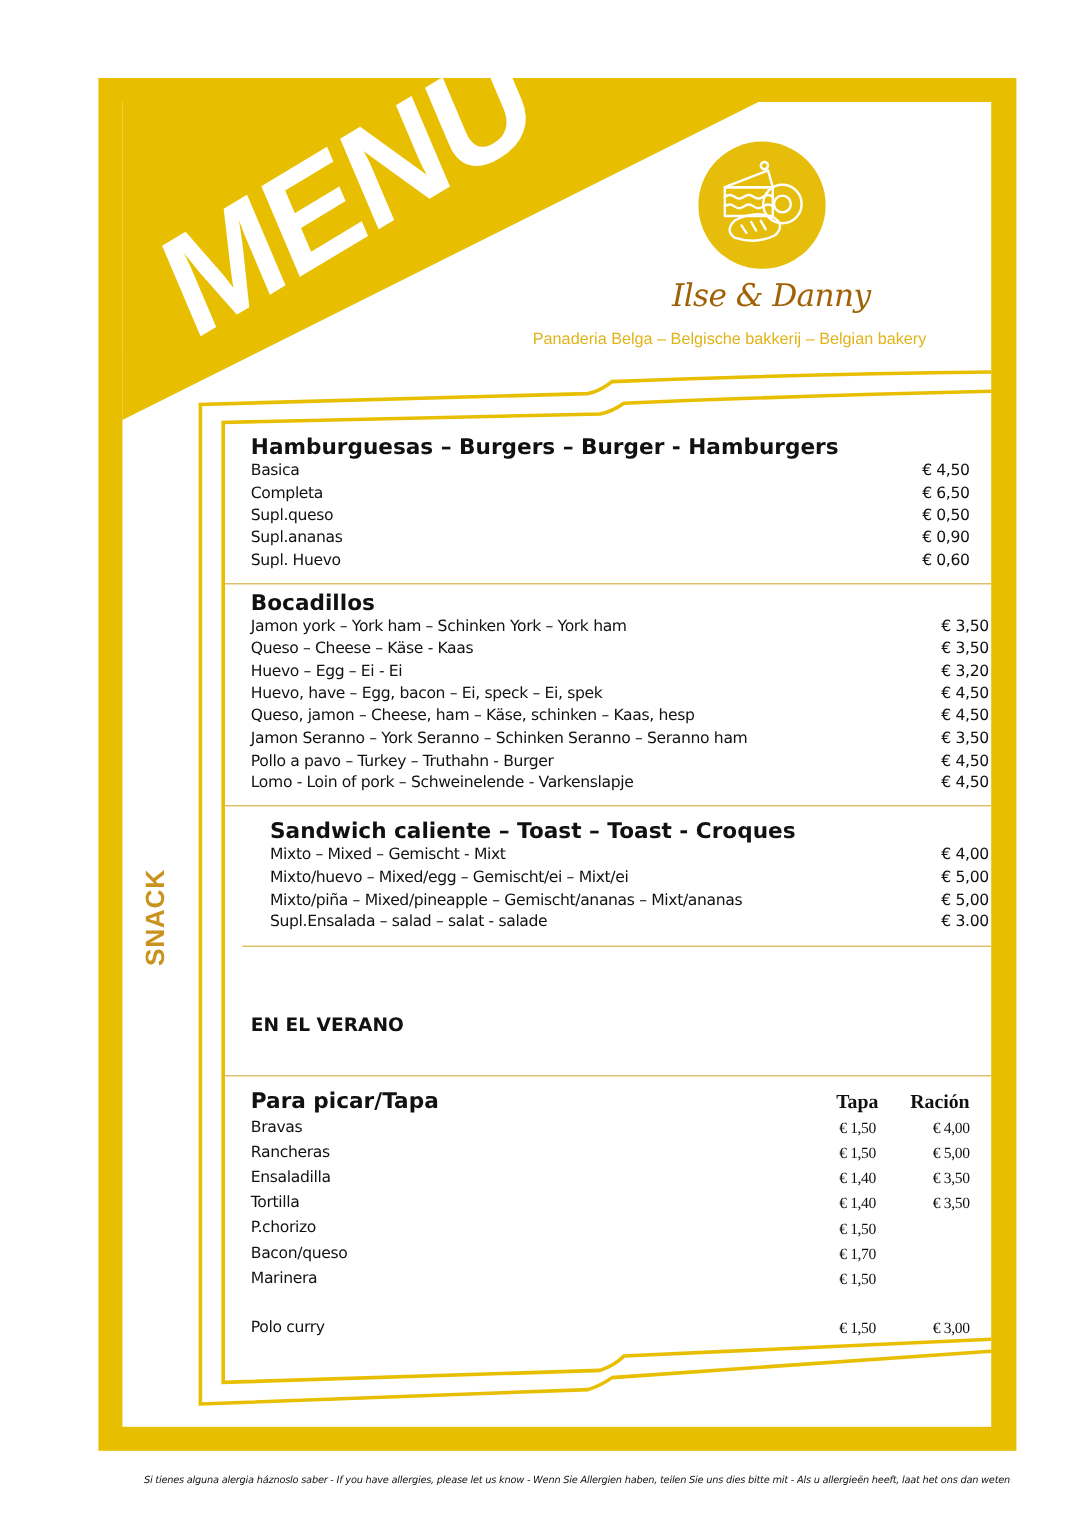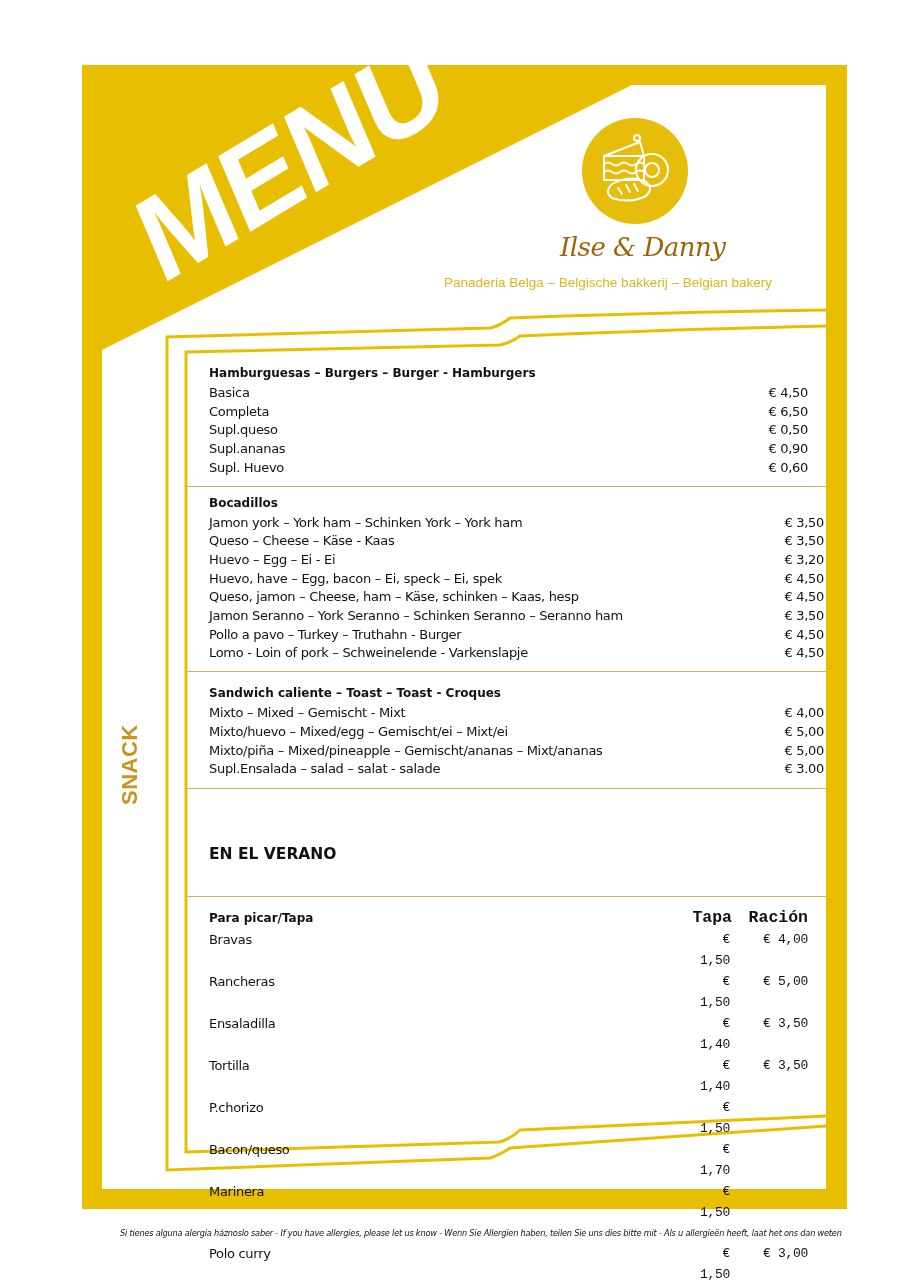--- a/index.html
+++ b/index.html
@@ -9,26 +9,26 @@
     .yellow-corner { position: absolute; left: 0; top: 0; width: 906px; height: 1280px; pointer-events: none; }
     .menu-title { position: absolute; left: 168px; top: 110px; color: #ffffff; font-family: "Liberation Sans", sans-serif; font-weight: bold; font-size: 118px; letter-spacing: -2px; transform-origin: left bottom; transform: rotate(-31deg) skewX(-8deg); white-space: nowrap; line-height: 1; top: 184px; }
     .logo-circle { position: absolute; left: 582px; top: 118px; width: 106px; height: 106px; border-radius: 50%; background: #e6bd0b; }
     .logo-circle svg { position: absolute; left: 0; top: 0; }
     .brand-name { position: absolute; left: 560px; top: 232px; font-family: "DejaVu Serif", serif; font-style: italic; font-size: 26px; color: #a16207; letter-spacing: -0.5px; }
     .brand-tag { position: absolute; left: 444px; top: 275px; font-family: "Liberation Sans", sans-serif; font-size: 13.5px; color: #e0b419; }
     .frame-svg { position: absolute; left: 0; top: 0; }
     .snack-label { position: absolute; left: 117px; top: 805px; transform: rotate(-90deg); transform-origin: left top; font-family: "Liberation Sans", sans-serif; font-weight: bold; font-size: 22px; color: #c9931e; letter-spacing: 0.5px; }
     .content { position: absolute; left: 186px; top: 360px; width: 640px; }
     .section { padding: 0 18px 0 23px; border-bottom: 1px solid #d8b24a; }
-    .section-title { font-family: "DejaVu Sans", sans-serif; font-weight: bold; font-size: 12px; color: #111; line-height: 22px; }
+    .section-title { font-family: "DejaVu Sans", sans-serif; font-weight: bold; font-size: 18px; color: #111; line-height: 22px; }
     .row { display: flex; justify-content: space-between; font-family: "DejaVu Sans", sans-serif; font-size: 13px; color: #111; line-height: 18.7px; letter-spacing: -0.3px; }
     .row .price { text-align: right; white-space: nowrap; }
     .tapa-header { display: flex; align-items: baseline; }
     .tapa-header .grow { flex: 1; }
-    .tapa-col { width: 62px; text-align: right; font-family: Liberation Mono, monospace; font-size: 13px; color: #111; }
+    .tapa-col { width: 62px; text-align: right; font-family: Liberation Serif, serif; font-size: 13px; color: #111; }
     .tapa-col.h { font-weight: bold; font-size: 16.5px; }
     .tapa-row { display: flex; line-height: 21px; font-size: 13px; color: #111; letter-spacing: -0.3px; }
     .tapa-row .name { flex: 1; }
     .footer-note { position: absolute; left: 120px; top: 1228px; font-family: "DejaVu Sans", sans-serif; font-style: italic; font-size: 8.2px; color: #111; white-space: nowrap; letter-spacing: -0.2px; }
   </style>
 </head>
 <body>
 
 <div class="page-frame"></div>
 <div class="page-white"></div>
@@ -122,21 +122,21 @@
     <div class="row">
         <span>Pollo a pavo – Turkey – Truthahn - Burger</span>
         <span class="price">€ 4,50</span>
       </div>
     <div class="row">
         <span>Lomo - Loin of pork – Schweinelende - Varkenslapje</span>
         <span class="price">€ 4,50</span>
       </div>
   </div>
 
-  <div class="section" style="padding-top:10px;padding-bottom:9px;padding-right:2px;">
+  <div class="section" style="padding-top:10px;padding-bottom:9px;padding-right:2px;margin-left:16px;">
     <div class="section-title">Sandwich caliente – Toast – Toast - Croques</div>
     <div class="row">
         <span>Mixto – Mixed – Gemischt - Mixt</span>
         <span class="price">€ 4,00</span>
       </div>
     <div class="row">
         <span>Mixto/huevo – Mixed/egg – Gemischt/ei – Mixt/ei</span>
         <span class="price">€ 5,00</span>
       </div>
     <div class="row">

